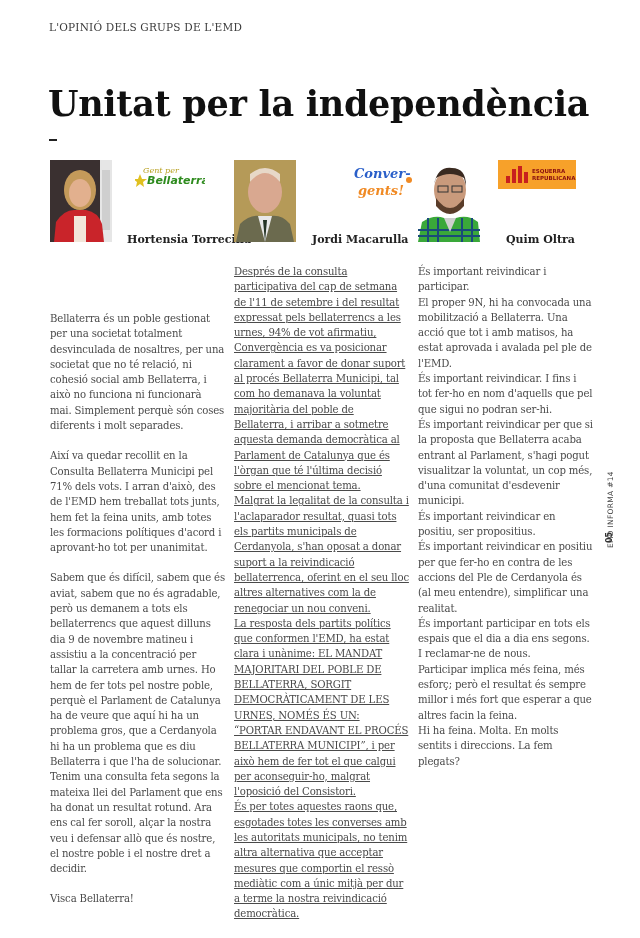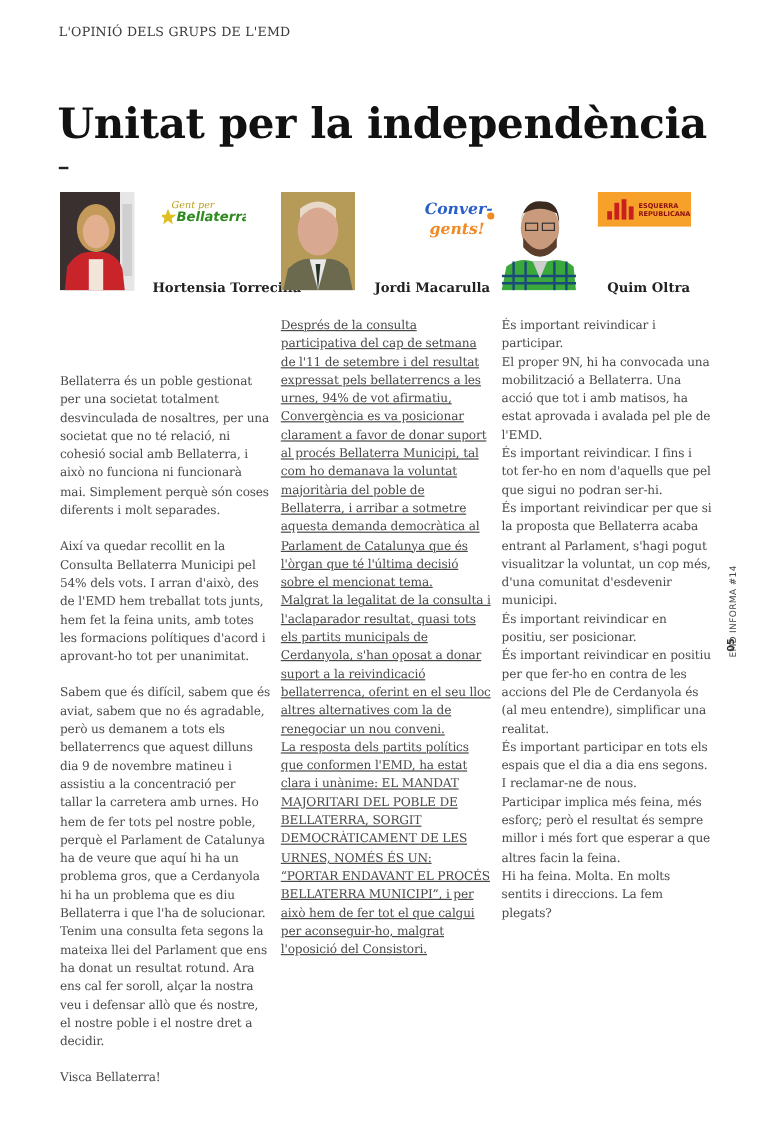--- a/index.html
+++ b/index.html
@@ -94,37 +94,38 @@
       <rect x="26" y="12" width="4" height="11" fill="#c8201e"></rect>
       <text x="34" y="13" font-size="5.5" font-weight="bold" fill="#8a1010" font-family="DejaVu Sans, sans-serif">ESQUERRA</text>
       <text x="34" y="20" font-size="5.5" font-weight="bold" fill="#8a1010" font-family="DejaVu Sans, sans-serif">REPUBLICANA</text>
     </svg>
   </div>
   <div class="author-name" style="left:88px;top:73px;">Quim Oltra</div>
 </div>
 
 <div class="column" style="left:50px;margin-top:47px;">
   <p>Bellaterra és un poble gestionat per una societat totalment desvinculada de nosaltres, per una societat que no té relació, ni cohesió social amb Bellaterra, i això no funciona ni funcionarà mai. Simplement perquè són coses diferents i molt separades.</p>
-  <p class="gap">Així va quedar recollit en la Consulta Bellaterra Municipi pel 54% dels vots. I arran d'això, des de l'EMD hem treballat tots junts, hem fet la feina units, amb totes les formacions polítiques d'acord i aprovant-ho tot per unanimitat.</p>
+  <p class="gap">Així va quedar recollit en la Consulta Bellaterra Municipi pel 71% dels vots. I arran d'això, des de l'EMD hem treballat tots junts, hem fet la feina units, amb totes les formacions polítiques d'acord i aprovant-ho tot per unanimitat.</p>
   <p class="gap">Sabem que és difícil, sabem que és aviat, sabem que no és agradable, però us demanem a tots els bellaterrencs que aquest dilluns dia 9 de novembre matineu i assistiu a la concentració per tallar la carretera amb urnes. Ho hem de fer tots pel nostre poble, perquè el Parlament de Catalunya ha de veure que aquí hi ha un problema gros, que a Cerdanyola hi ha un problema que es diu Bellaterra i que l'ha de solucionar. Tenim una consulta feta segons la mateixa llei del Parlament que ens ha donat un resultat rotund. Ara ens cal fer soroll, alçar la nostra veu i defensar allò que és nostre, el nostre poble i el nostre dret a decidir.</p>
   <p class="gap">Visca Bellaterra!</p>
 </div>
 
 <div class="column" style="left:234px;text-decoration:underline;">
   <p>Després de la consulta participativa del cap de setmana de l'11 de setembre i del resultat expressat pels bellaterrencs a les urnes, 94% de vot afirmatiu, Convergència es va posicionar clarament a favor de donar suport al procés Bellaterra Municipi, tal com ho demanava la voluntat majoritària del poble de Bellaterra, i arribar a sotmetre aquesta demanda democràtica al Parlament de Catalunya que és l'òrgan que té l'última decisió sobre el mencionat tema.</p>
   <p>Malgrat la legalitat de la consulta i l'aclaparador resultat, quasi tots els partits municipals de Cerdanyola, s'han oposat a donar suport a la reivindicació bellaterrenca, oferint en el seu lloc altres alternatives com la de renegociar un nou conveni.</p>
   <p>La resposta dels partits polítics que conformen l'EMD, ha estat clara i unànime: EL MANDAT MAJORITARI DEL POBLE DE BELLATERRA, SORGIT DEMOCRÀTICAMENT DE LES URNES, NOMÉS ÉS UN: “PORTAR ENDAVANT EL PROCÉS BELLATERRA MUNICIPI”, i per això hem de fer tot el que calgui per aconseguir-ho, malgrat l'oposició del Consistori.</p>
+  <p>És per totes aquestes raons que, esgotades totes les converses amb les autoritats municipals, no tenim altra alternativa que acceptar mesures que comportin el ressò mediàtic com a únic mitjà per dur a terme la nostra reivindicació democràtica.</p>
 </div>
 
 <div class="column" style="left:418px;">
   <p>És important reivindicar i participar.</p>
   <p>El proper 9N, hi ha convocada una mobilització a Bellaterra. Una acció que tot i amb matisos, ha estat aprovada i avalada pel ple de l'EMD.</p>
   <p>És important reivindicar. I fins i tot fer-ho en nom d'aquells que pel que sigui no podran ser-hi.</p>
   <p>És important reivindicar per que si la proposta que Bellaterra acaba entrant al Parlament, s'hagi pogut visualitzar la voluntat, un cop més, d'una comunitat d'esdevenir municipi.</p>
-  <p>És important reivindicar en positiu, ser posicionar.</p>
+  <p>És important reivindicar en positiu, ser propositius.</p>
   <p>És important reivindicar en positiu per que fer-ho en contra de les accions del Ple de Cerdanyola és (al meu entendre), simplificar una realitat.</p>
   <p>És important participar en tots els espais que el dia a dia ens segons. I reclamar-ne de nous.</p>
   <p>Participar implica més feina, més esforç; però el resultat és sempre millor i més fort que esperar a que altres facin la feina.</p>
   <p>Hi ha feina. Molta. En molts sentits i direccions. La fem plegats?</p>
 </div>
 
 <div class="side-label">
   <span>EMD INFORMA #14</span>
 </div>
 <div class="page-num">05</div>

